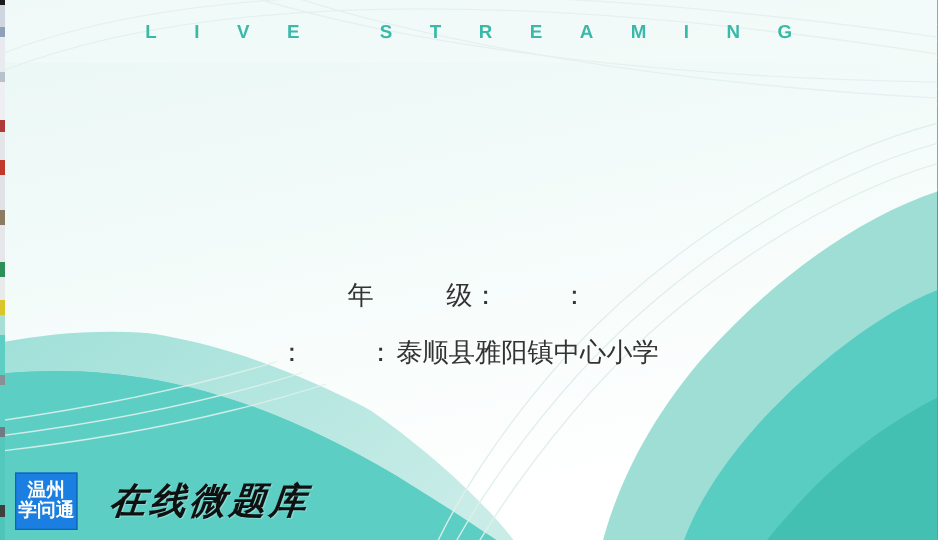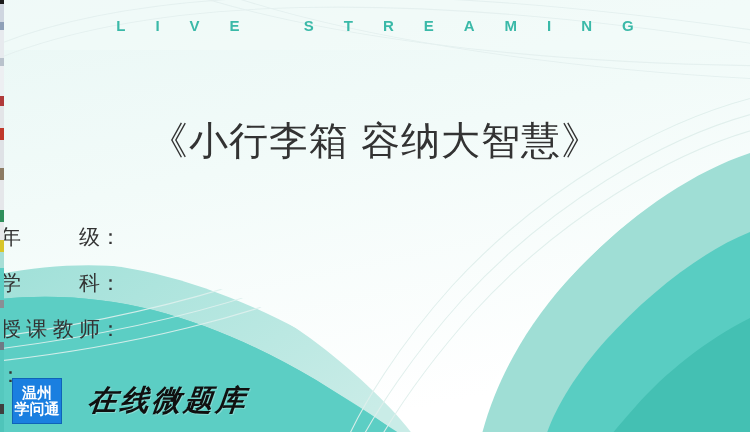--- a/index.html
+++ b/index.html
@@ -105,21 +105,20 @@
     z-index: 4;
   }
   .info-row {
     display: flex;
     justify-content: center;
     align-items: baseline;
     color: #333333;
     font-size: 21px;
     line-height: 46px;
     white-space: nowrap;
-    flex-direction: column;
   }
   .info-cell {
     display: inline-flex;
     align-items: baseline;
   }
   .lbl {
     display: inline-block;
     text-align: justify;
     text-align-last: justify;
   }
@@ -241,44 +240,42 @@
       <path d="M 186 -20 C 326 36 556 70 780 80"></path>
     </g>
   </svg>
 
   <div id="edge-sliver"></div>
 
   <div id="banner">
     <div id="banner-text">LIVE STREAMING</div>
   </div>
 
-  <div id="title">《小行李箱 容纳大智慧》</div>
 
   <div id="info">
 
     <div class="info-row">
       <span class="info-cell">
         <span class="lbl lbl-narrow">年级</span>
         <span class="sep">：</span>
       </span>
       <span class="gap"></span>
       <span class="info-cell">
-        <span class="lbl lbl-narrow">学科</span>
         <span class="sep">：</span>
       </span>
     </div>
 
     <div class="info-row">
       <span class="info-cell">
-        <span class="lbl lbl-wide">授课教师</span>
         <span class="sep">：</span>
       </span>
       <span class="gap"></span>
       <span class="info-cell">
         <span class="sep">：</span>
+        <span class="val">泰顺县雅阳镇中心小学</span>
       </span>
     </div>
 
   </div>
 
   <div id="brand">
     <div id="brand-logo">
       <span>温州</span>
       <span>学问通</span>
     </div>

